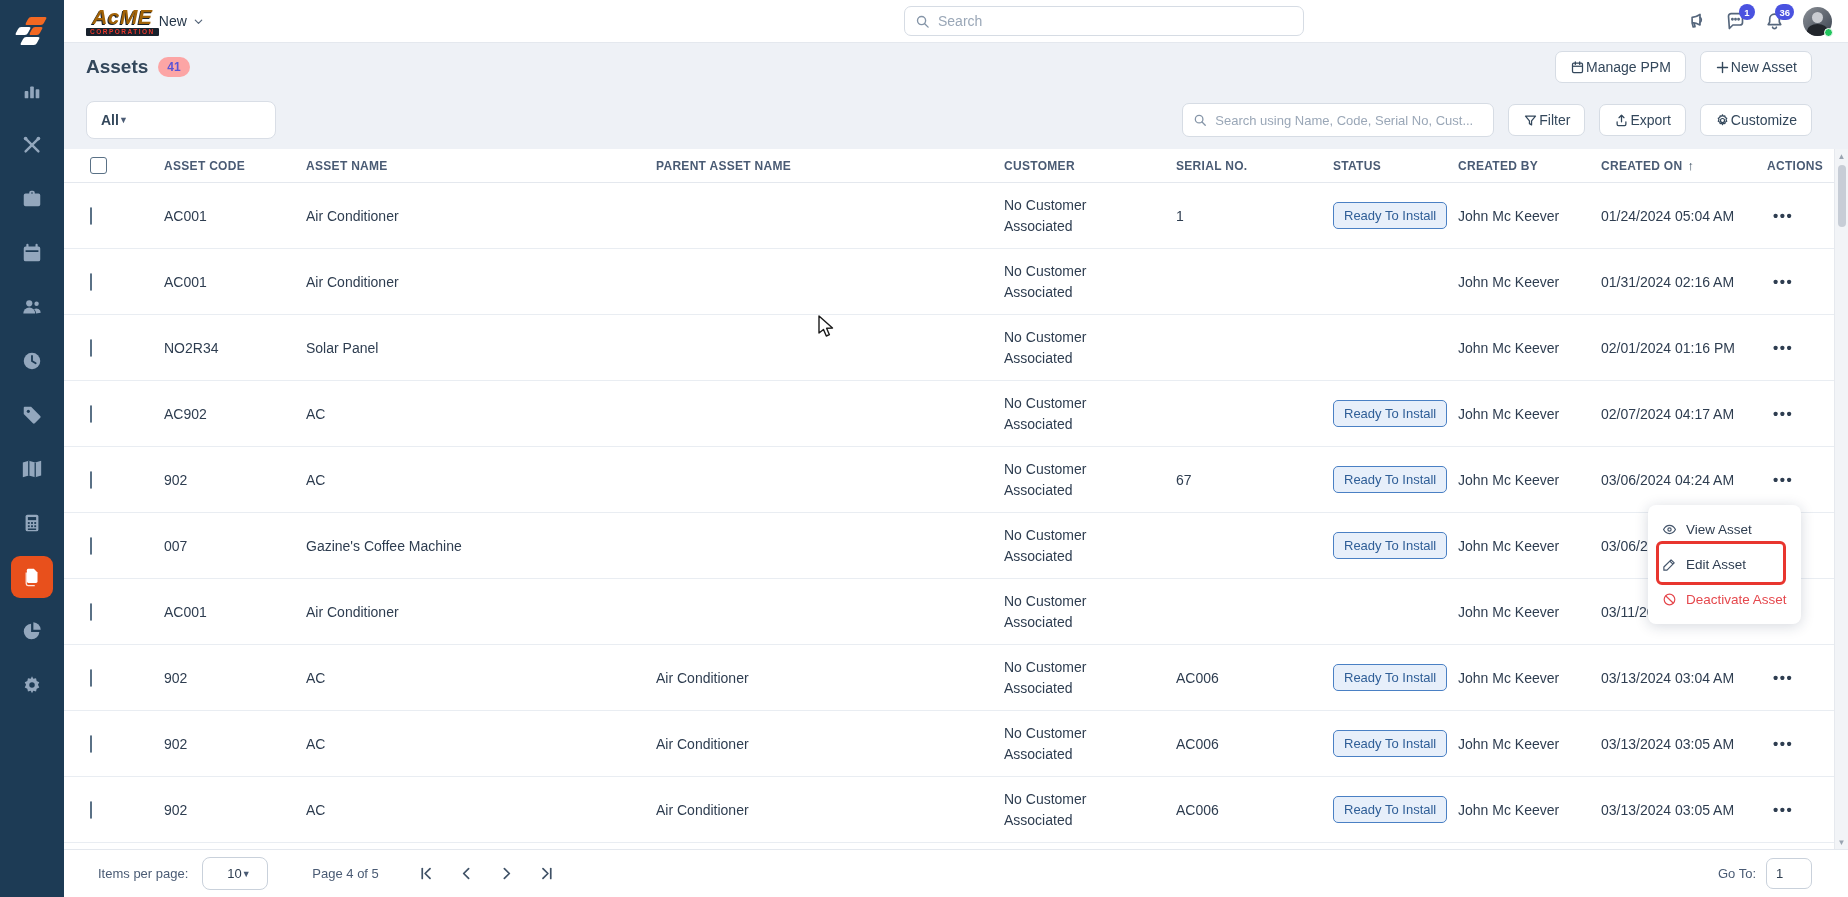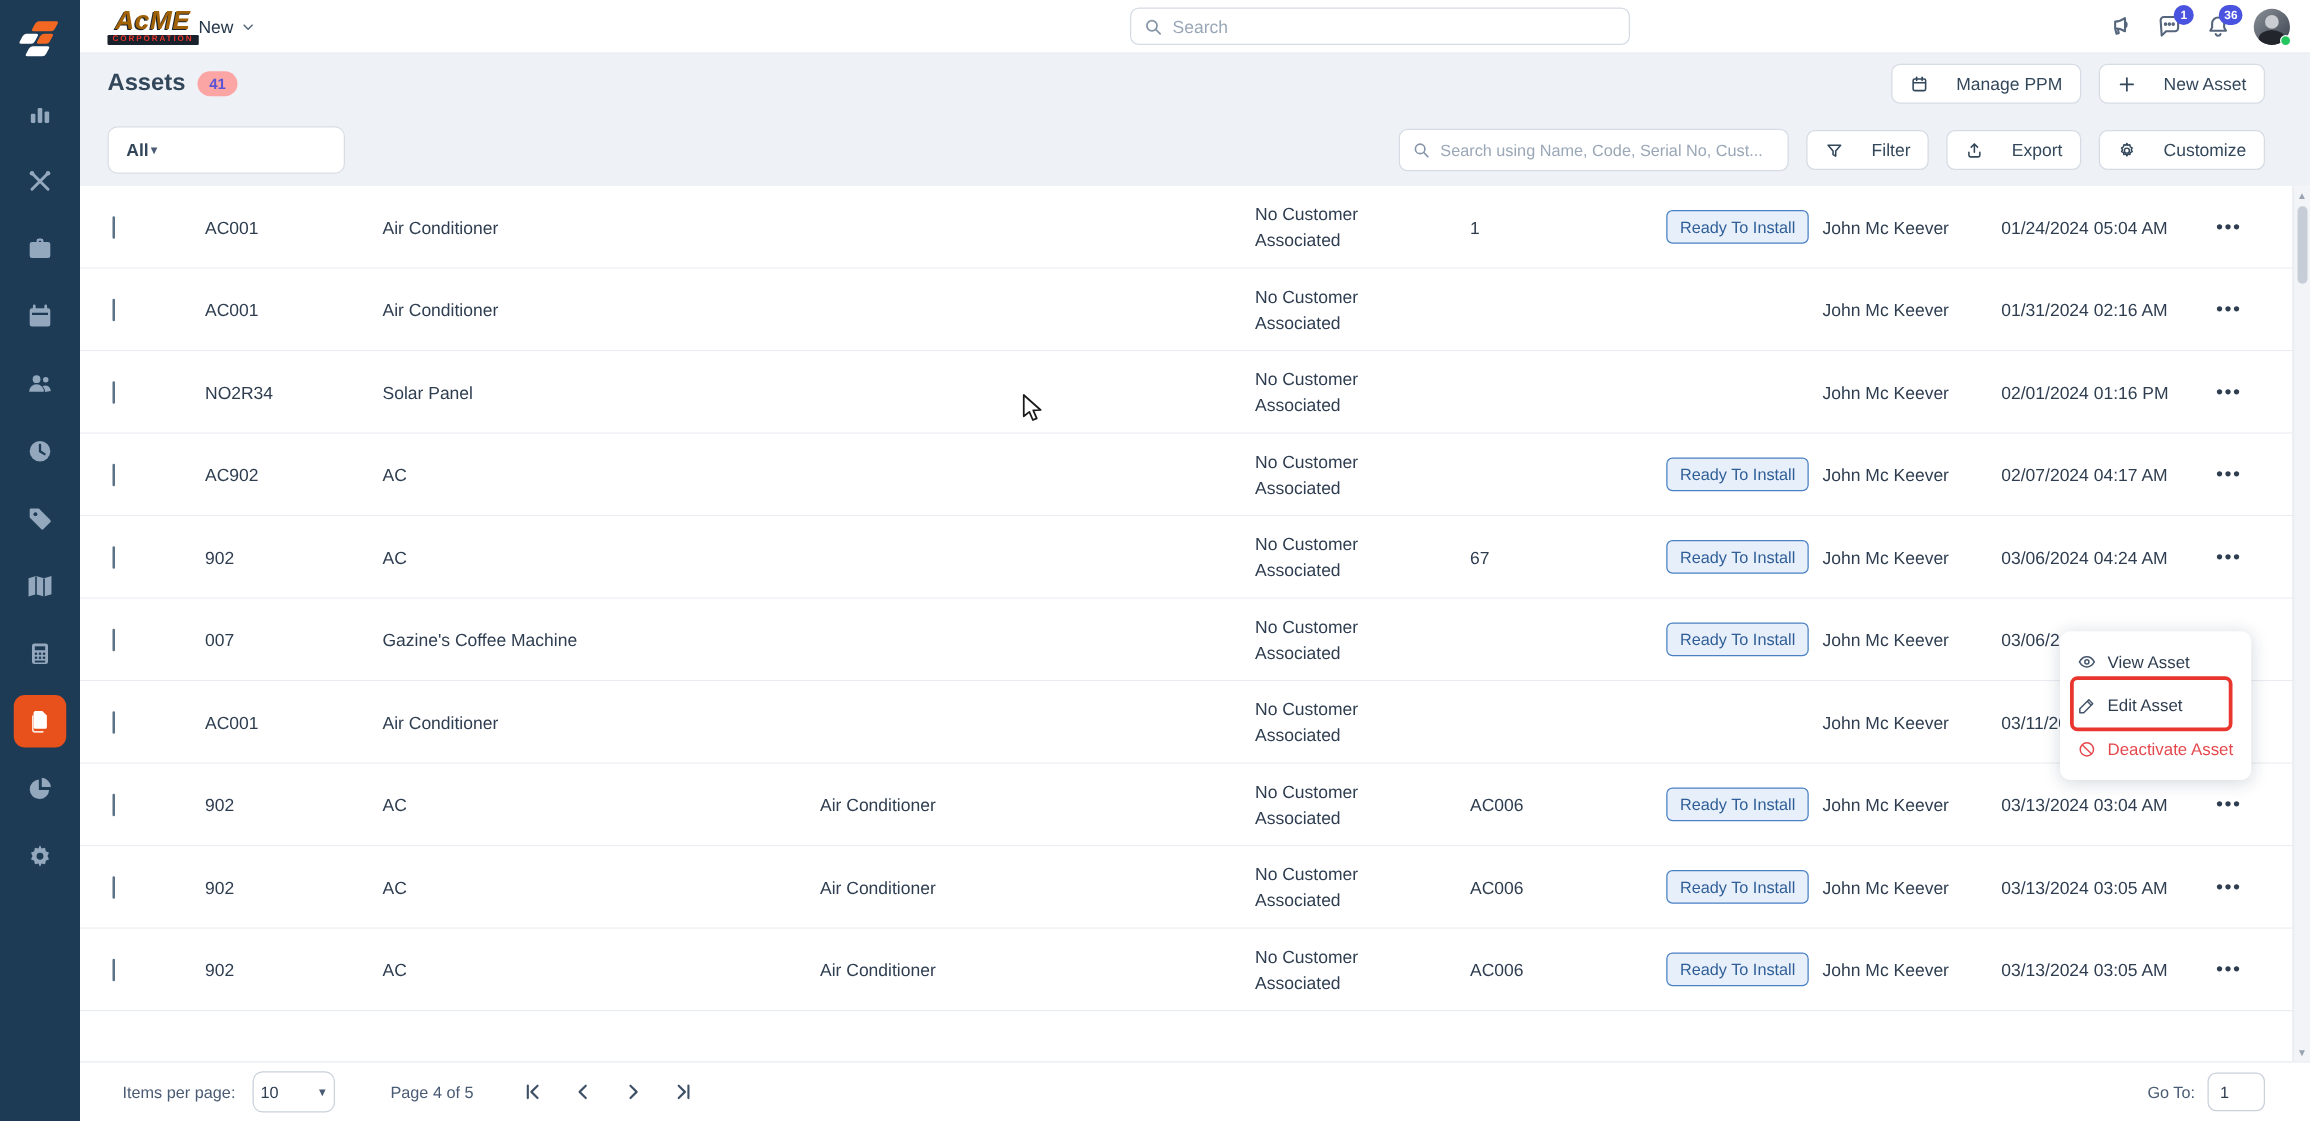--- a/index.html
+++ b/index.html
@@ -43,21 +43,21 @@
   .avatar .body { position:absolute; left:4px; top:17px; width:21px; height:14px; border-radius:50% 50% 0 0; background:#22262c; }
   .avatar-wrap { position:relative; }
   .status-dot { position:absolute; right:-1px; bottom:-1px; width:9px; height:9px; border-radius:50%; background:#22c55e; border:1.5px solid #fff; z-index:2; }
 
   
   .content { flex:1; display:flex; flex-direction:column; min-height:0; background:#eef1f6; position:relative; }
   .page-header { height:48px; display:flex; align-items:center; padding:0 36px 0 22px; flex-shrink:0; }
   .page-title { font-size:19px; font-weight:700; color:#33475b; }
   .count-badge { margin-left:10px; background:#fca5a5; color:#5b54d6; font-size:12px; font-weight:700; border-radius:10px; padding:3px 9px; }
   .ph-actions { margin-left:auto; display:flex; gap:14px; }
-  .btn { display:flex; align-items:center; gap:22px; background:#fff; border:1px solid #d6dce4; border-radius:7px; height:32px; padding:0 14px; font-size:14px; color:#33475b; cursor:pointer; font-family:"Liberation Sans",sans-serif; }
+  .btn { display:flex; align-items:center; gap:1px; background:#fff; border:1px solid #d6dce4; border-radius:7px; height:32px; padding:0 14px; font-size:14px; color:#33475b; cursor:pointer; font-family:"Liberation Sans",sans-serif; }
   .btn svg { width:15px; height:15px; color:#33475b; }
 
   
   .filter-bar { height:58px; display:flex; align-items:center; padding:0 36px 0 22px; flex-shrink:0; }
   .view-select { width:190px; height:38px; background:#fff; border:1px solid #d9dee6; border-radius:8px; display:flex; align-items:center; padding:0 14px; font-size:14px; font-weight:700; color:#33475b; cursor:pointer; }
   .tri { font-size:9px; color:#4a5b74; }
   .fb-right { margin-left:auto; display:flex; gap:14px; align-items:center; }
   .fb-search { width:312px; height:34px; background:#fff; border:1px solid #d6dce4; border-radius:7px; display:flex; align-items:center; gap:8px; padding:0 10px; }
   .fb-search svg { width:14px; height:14px; color:#8494a7; flex-shrink:0; }
   .fb-search input { border:none; outline:none; width:100%; font-size:13px; color:#2e3d50; font-family:"Liberation Sans",sans-serif; }
@@ -77,21 +77,21 @@
   .dots { font-size:15px; font-weight:700; color:#2e3d50; letter-spacing:1.5px; cursor:pointer; padding-left:6px; }
 
   
   .vscroll { position:absolute; right:0; top:0; bottom:0; width:14px; background:#f2f4f7; border-left:1px solid #e6e9ee; display:flex; flex-direction:column; align-items:center; }
   .vscroll .arr { color:#9aa4b1; font-size:8px; height:14px; display:flex; align-items:center; }
   .vscroll .thumb { width:8px; height:62px; border-radius:4px; background:#c7cdd6; margin-top:2px; }
   .vscroll .spacer { flex:1; }
 
   
   .pagination { height:48px; background:#fff; border-top:1px solid #e4e8ee; display:flex; align-items:center; padding:0 36px 0 34px; flex-shrink:0; font-size:13px; color:#4a5b74; }
-  .ipp-select { margin-left:14px; width:66px; height:33px; border:1px solid #c9d1db; border-radius:8px; background:#fff; display:flex; align-items:center; justify-content:space-between; padding:0 5px; font-size:13px; color:#2e3d50; cursor:pointer; }
+  .ipp-select { margin-left:14px; width:66px; height:33px; border:1px solid #c9d1db; border-radius:8px; background:#fff; display:flex; align-items:center; justify-content:space-between; padding:0 24px; font-size:13px; color:#2e3d50; cursor:pointer; }
   .page-info { margin-left:44px; color:#4a5b74; }
   .pager { display:flex; align-items:center; gap:12px; margin-left:34px; }
   .pbtn { width:28px; height:28px; display:flex; align-items:center; justify-content:center; color:#3f5166; cursor:pointer; }
   .pbtn svg { width:17px; height:17px; }
   .goto { margin-left:auto; display:flex; align-items:center; gap:10px; }
   .goto input { width:46px; height:31px; border:1px solid #c9d1db; border-radius:7px; padding:0 9px; font-size:13px; color:#2e3d50; outline:none; font-family:"Liberation Sans",sans-serif; }
 
   
   .ctx-menu { position:absolute; left:1648px; top:505px; width:153px; background:#fff; border-radius:8px; box-shadow:0 2px 14px rgba(20,40,70,0.18); padding:7px 0; z-index:40; }
   .ctx-item { height:35px; display:flex; align-items:center; gap:9px; padding:0 14px; font-size:13.5px; color:#2e3d50; cursor:pointer; }
@@ -339,20 +339,34 @@
             <svg viewBox="0 0 24 24" fill="none" stroke="currentColor" stroke-width="1.9">
                 <circle cx="12" cy="12" r="3.2"></circle>
                 <path d="M12 2.8 l1.2 2.4 2.6-.6 .6 2.6 2.4 1.2 -1.2 2.4 1.2 2.4 -2.4 1.2 -.6 2.6 -2.6-.6 -1.2 2.4 -1.2-2.4 -2.6 .6 -.6-2.6 -2.4-1.2 1.2-2.4 -1.2-2.4 2.4-1.2 .6-2.6 2.6 .6 Z" stroke-linejoin="round"></path>
               </svg>
             <span>Customize</span>
           </button>
         </div>
       </div>
 
       <div class="table-wrap">
+        <div class="grid-head" id="table-head">
+          <div class="th">
+              <span class="cbx"></span>
+            </div>
+        <div class="th">ASSET CODE</div>
+            <div class="th">ASSET NAME</div>
+            <div class="th">PARENT ASSET NAME</div>
+            <div class="th">CUSTOMER</div>
+            <div class="th">SERIAL NO.</div>
+            <div class="th">STATUS</div>
+            <div class="th">CREATED BY</div>
+            <div class="th">CREATED ON<span class="sort-arrow">↑</span></div>
+            <div class="th">ACTIONS</div>
+          </div>
         <div id="table-body">
             <div class="trow">
               <div class="td"><span class="cbx"></span></div>
               <div class="td">AC001</div>
               <div class="td">Air Conditioner</div>
               <div class="td"></div>
               <div class="td cust">No Customer Associated</div>
               <div class="td">1</div>
               <div class="td"><span class="pill">Ready To Install</span></div>
               <div class="td">John Mc Keever</div>

